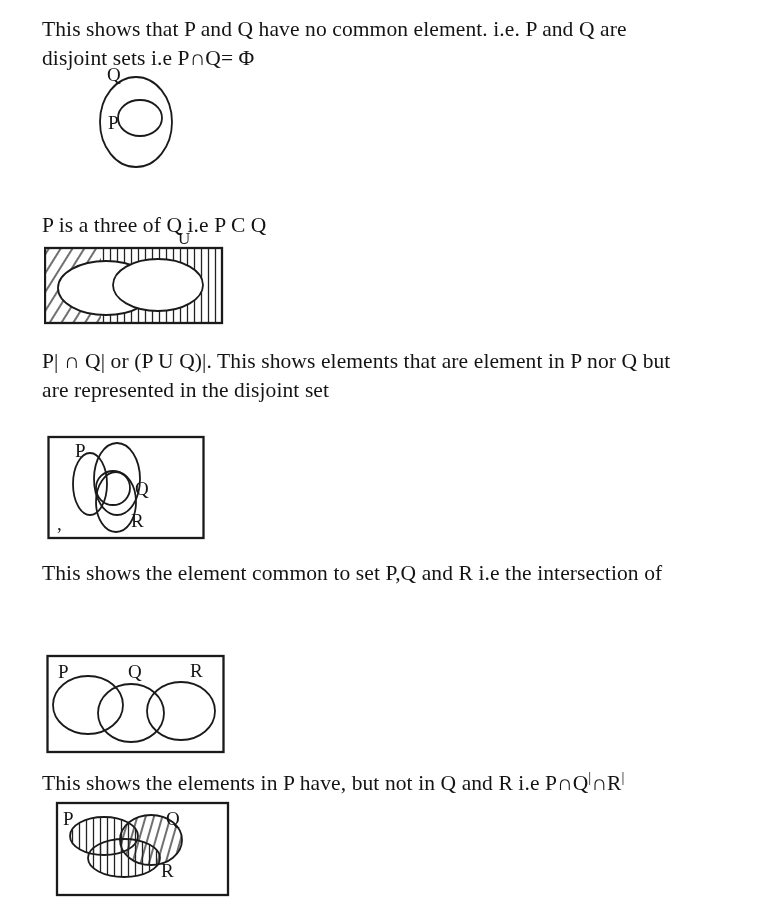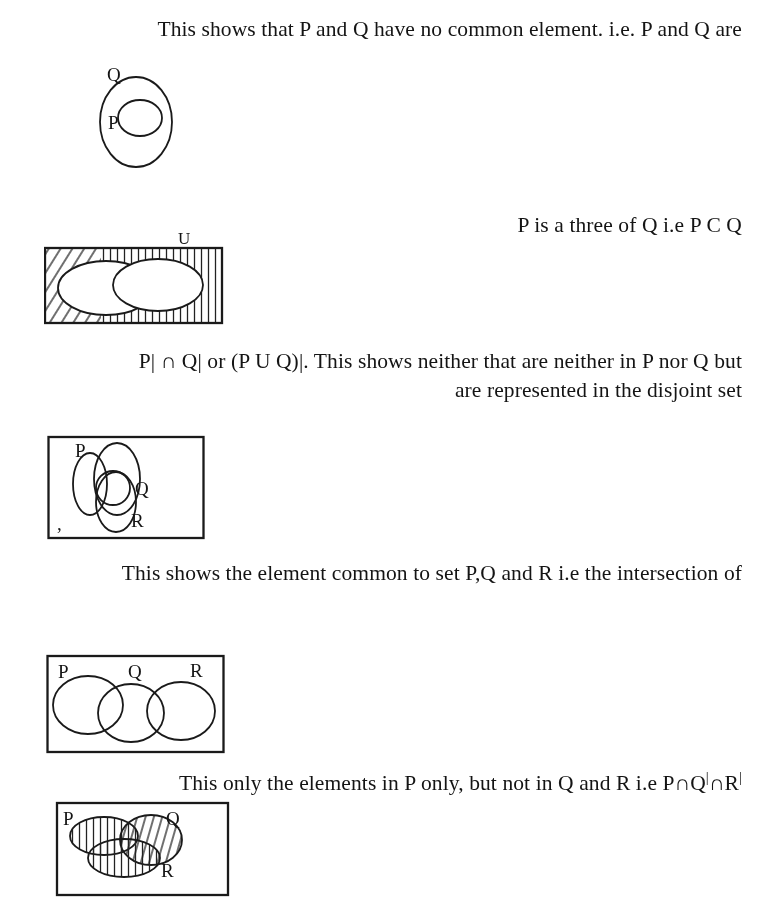--- a/index.html
+++ b/index.html
@@ -6,21 +6,20 @@
   body{
     width:768px;height:909px;position:relative;
     background:#ffffff;color:#141414;
     font-family:"Liberation Serif", serif;
     overflow:hidden;
   }
   .para{
     position:absolute;left:42px;width:700px;
     font-size:21.5px;line-height:28.5px;
     letter-spacing:0.1px;
-    text-align:right;
   }
   .para sup{font-size:68%;vertical-align:super;line-height:0;}
   .diag{position:absolute;}
   .diag text{
     font-family:"Liberation Serif", serif;
     font-size:19px;fill:#141414;
   }
   .diag .small-label{font-size:17px;}
   .stroke{fill:none;stroke:#1a1a1a;stroke-width:1.8;}
   .stroke-thick{fill:none;stroke:#1a1a1a;stroke-width:2.3;}
@@ -38,20 +37,21 @@
       <line x1="5" y1="-1" x2="5" y2="11" stroke="#222222" stroke-width="1.3"></line>
     </pattern>
     <pattern id="sh" patternUnits="userSpaceOnUse" width="8" height="8" patternTransform="rotate(16)">
       <line x1="4" y1="-1" x2="4" y2="9" stroke="#222222" stroke-width="1.3"></line>
     </pattern>
   </defs>
 </svg>
 
 <div class="para" style="top:15px">
   <div>This shows that P and Q have no common element. i.e. P and Q are</div>
+  <div>disjoint sets i.e P∩Q= Φ</div>
 </div>
 
 <svg class="diag" style="left:95px;top:62px" width="92" height="116" viewBox="0 0 92 116">
   <ellipse cx="41" cy="60" rx="36" ry="45" class="stroke"></ellipse>
   <ellipse cx="45" cy="56" rx="22" ry="18" class="stroke"></ellipse>
   <text x="12" y="19">Q</text>
   <text x="13" y="67">P</text>
 </svg>
 
 <div class="para" style="top:211px">
@@ -61,21 +61,21 @@
 <svg class="diag" style="left:44px;top:228px" width="186" height="102" viewBox="0 0 186 102">
   <rect x="1" y="20" width="56" height="75" fill="url(#dh)"></rect>
   <rect x="57" y="20" width="121" height="75" fill="url(#vh)"></rect>
   <ellipse cx="62" cy="60" rx="48" ry="27" class="whitefill"></ellipse>
   <ellipse cx="114" cy="57" rx="45" ry="26" class="whitefill"></ellipse>
   <rect x="1" y="20" width="177" height="75" class="stroke-thick"></rect>
   <text x="134" y="16" class="small-label">U</text>
 </svg>
 
 <div class="para" style="top:347px">
-  <div>P| ∩ Q| or (P U Q)|. This shows neither that are neither in P nor Q but</div>
+  <div>P| ∩ Q| or (P U Q)|. This shows elements that are element in P nor Q but</div>
   <div>are represented in the disjoint set</div>
 </div>
 
 <svg class="diag" style="left:47px;top:435px" width="160" height="106" viewBox="0 0 160 106">
   <rect x="1.5" y="2" width="155" height="101" class="stroke-thick"></rect>
   <ellipse cx="43" cy="49" rx="17" ry="31" class="stroke"></ellipse>
   <ellipse cx="70" cy="44" rx="23" ry="36" class="stroke"></ellipse>
   <ellipse cx="69" cy="67" rx="20" ry="30" class="stroke"></ellipse>
   <circle cx="66" cy="53" r="17" class="stroke"></circle>
   <text x="28" y="22">P</text>
@@ -92,21 +92,21 @@
   <rect x="1.5" y="2" width="176" height="96" class="stroke-thick"></rect>
   <ellipse cx="42" cy="51" rx="35" ry="29" class="stroke"></ellipse>
   <ellipse cx="85" cy="59" rx="33" ry="29" class="stroke"></ellipse>
   <ellipse cx="135" cy="57" rx="34" ry="29" class="stroke"></ellipse>
   <text x="12" y="24">P</text>
   <text x="82" y="24">Q</text>
   <text x="144" y="23">R</text>
 </svg>
 
 <div class="para" style="top:769px">
-  <span>This only the elements in P only, but not in Q and R i.e P∩Q</span><sup>|</sup><span>∩R</span><sup>|</sup>
+  <span>This shows the elements in P have, but not in Q and R i.e P∩Q</span><sup>|</sup><span>∩R</span><sup>|</sup>
 </div>
 
 <svg class="diag" style="left:55px;top:799px" width="178" height="101" viewBox="0 0 178 101">
   <rect x="2" y="4" width="171" height="92" class="stroke-thick"></rect>
   <ellipse cx="49" cy="37" rx="34" ry="19" fill="url(#vh)" stroke="#1a1a1a" stroke-width="1.8"></ellipse>
   <ellipse cx="96" cy="41" rx="31" ry="25" fill="url(#sh)" stroke="#1a1a1a" stroke-width="1.8"></ellipse>
   <ellipse cx="69" cy="59" rx="36" ry="19" fill="url(#vh)" stroke="#1a1a1a" stroke-width="1.8"></ellipse>
   <text x="8" y="26">P</text>
   <text x="111" y="26">Q</text>
   <text x="106" y="78">R</text>

